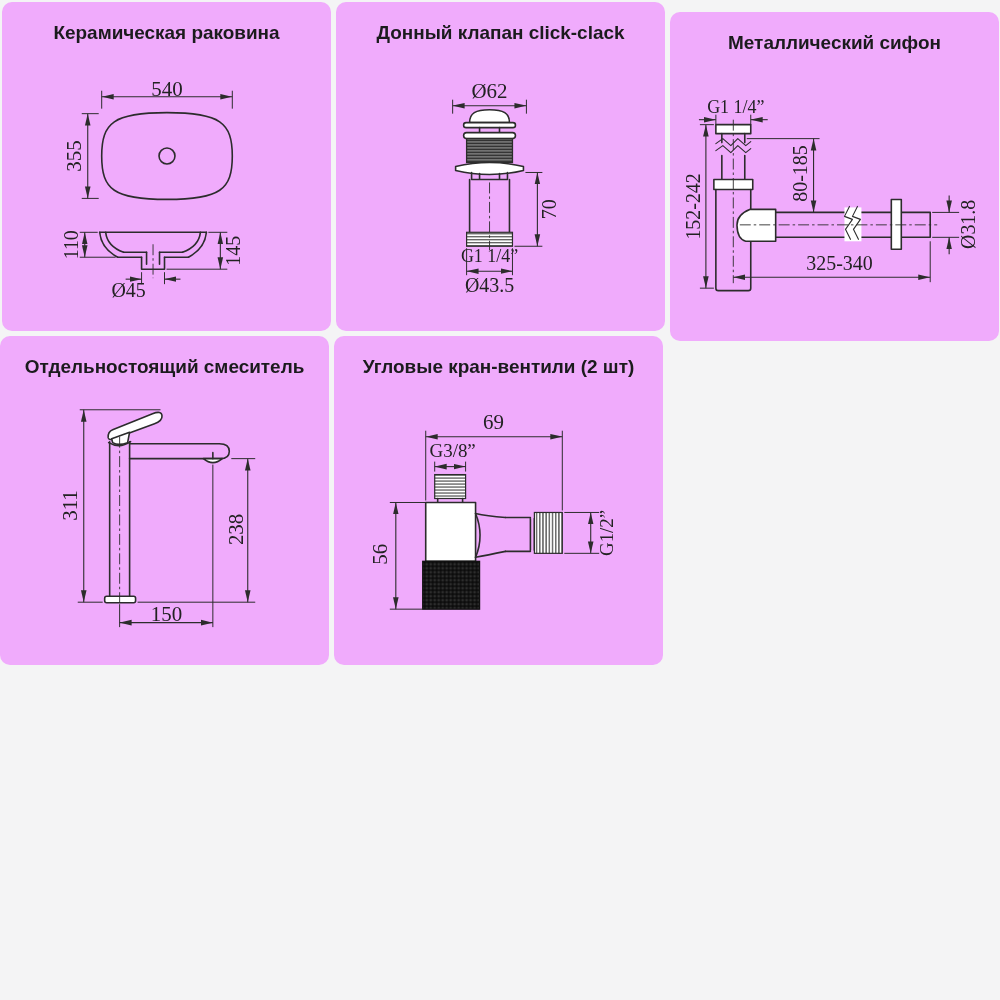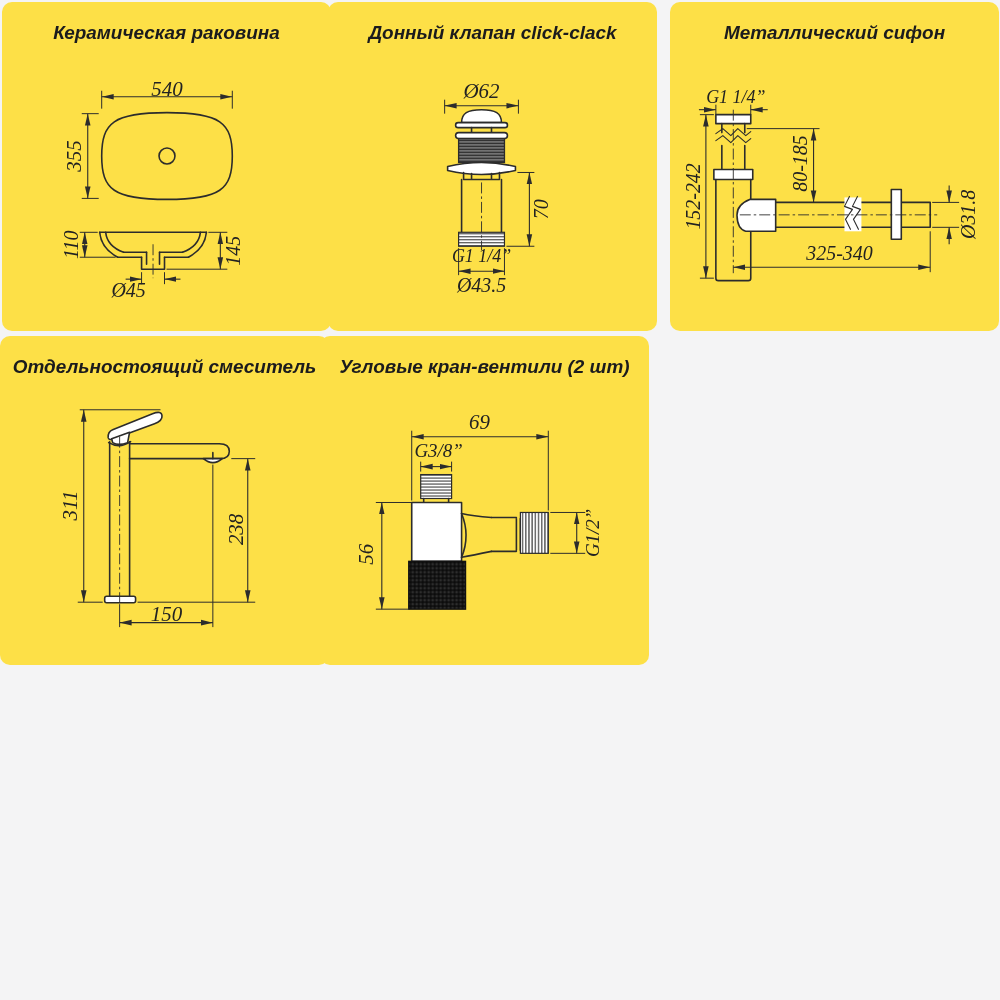--- a/index.html
+++ b/index.html
@@ -6,29 +6,28 @@
   body{
     width:1000px;height:1000px;
     background:#f4f4f5;
     font-family:"Liberation Sans", sans-serif;
     position:relative;
     overflow:hidden;
   }
   .card{
     position:absolute;
     width:329px;height:329px;
-    background:#fde047;
+    background:#f0abfc;
     border-radius:10px;
-    font-style:italic;
   }
   #card-sink{left:2px;top:2px;}
-  #card-valve{left:328px;top:2px;}
-  #card-siphon{left:670px;top:2px;text-align:right;}
+  #card-valve{left:336px;top:2px;}
+  #card-siphon{left:670px;top:12px;text-align:right;}
   #card-mixer{left:0;top:336px;}
-  #card-angle{left:320px;top:336px;}
+  #card-angle{left:334px;top:336px;}
   .card svg{width:100%;height:100%;display:block;}
   .title{
     font-family:"Liberation Sans", sans-serif;
     font-weight:700;
     font-size:19px;
     fill:#1b1b1d;
   }
   .dimtxt{
     font-family:"Liberation Serif", serif;
     fill:#222222;

